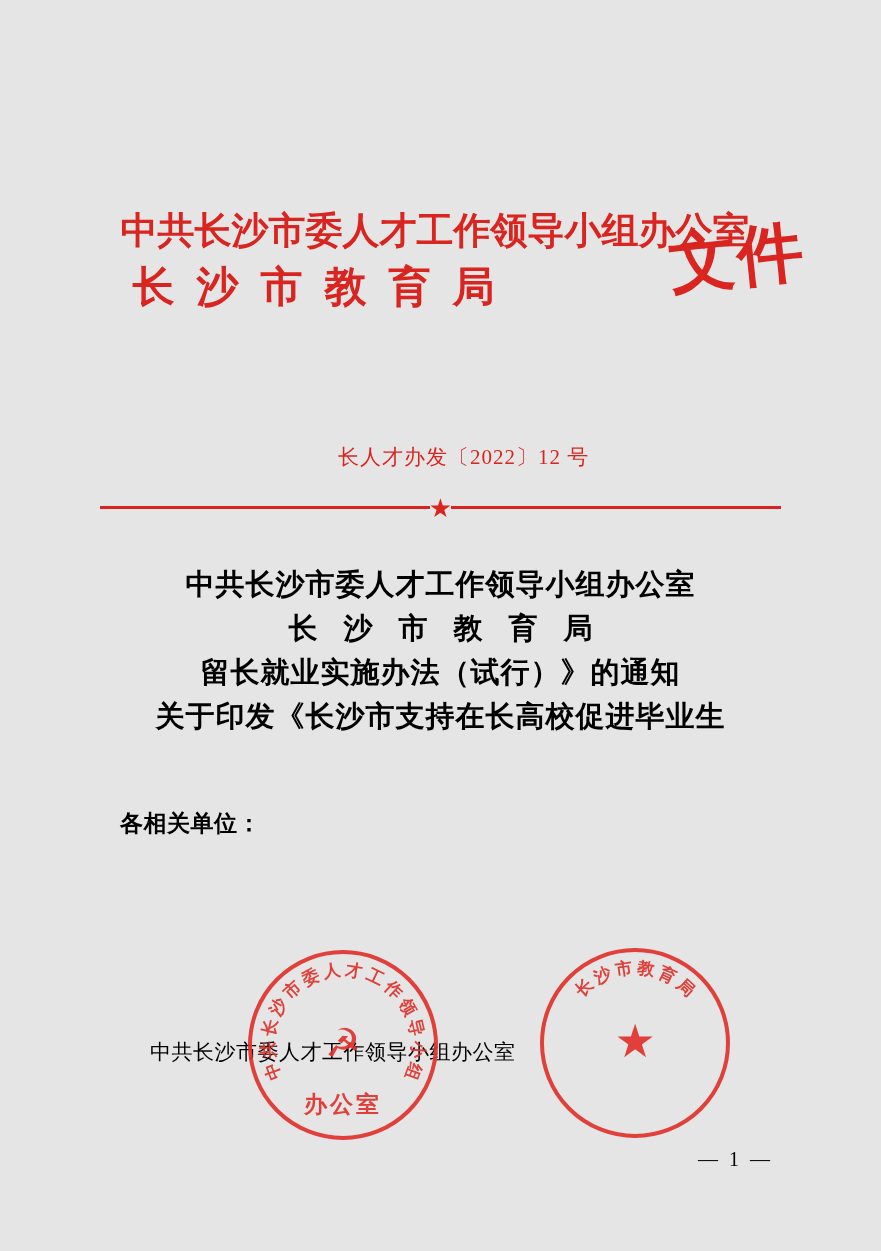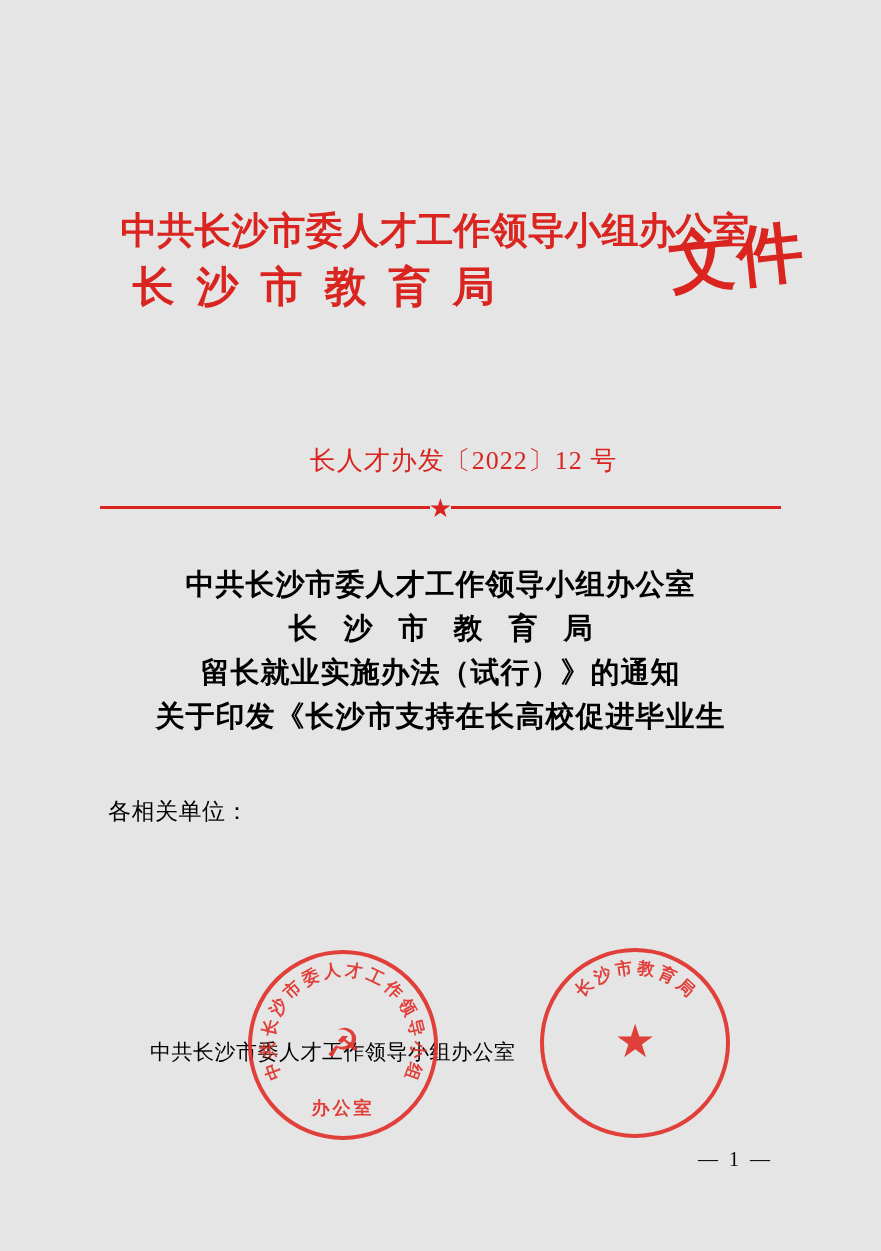--- a/index.html
+++ b/index.html
@@ -69,21 +69,21 @@
   }
 
   
   .docnum {
     position: absolute;
     left: 0;
     right: 0;
     top: 443px;
     text-align: center;
     color: #d9241f;
-    font-size: 26px;
+    font-size: 21px;
     letter-spacing: 1px;
     font-family: "Liberation Serif", serif;
     margin-left: 46px;
   }
 
   
   .redrule {
     position: absolute;
     left: 100px;
     right: 100px;
@@ -130,21 +130,21 @@
   .body-block {
     position: absolute;
     left: 108px;
     right: 108px;
     top: 790px;
     font-size: 23px;
     line-height: 1.92;
     letter-spacing: 0.5px;
     font-family: "Liberation Serif", "DejaVu Serif", serif;
   }
-  .body-block p { margin: 0; }
+  .body-block p { margin: 12px; font-weight: bold; }
   .indent2 { text-indent: 46px; }
 
   
   .sign-block {
     position: absolute;
     left: 150px;
     top: 1030px;
     font-size: 21px;
     line-height: 2.1;
     letter-spacing: 0.5px;
@@ -194,21 +194,21 @@
     color: #e0322c;
     font-family: "DejaVu Sans", sans-serif;
   }
   .seal-bottom-text {
     position: absolute;
     left: 50%;
     bottom: 16px;
     transform: translateX(-50%);
     font-family: "DejaVu Serif", "Liberation Serif", serif;
     font-weight: bold;
-    font-size: 18px;
+    font-size: 23px;
     letter-spacing: 3px;
     white-space: nowrap;
     color: #e0322c;
   }
 
   
   .pagenum {
     position: absolute;
     right: 108px;
     top: 1148px;

